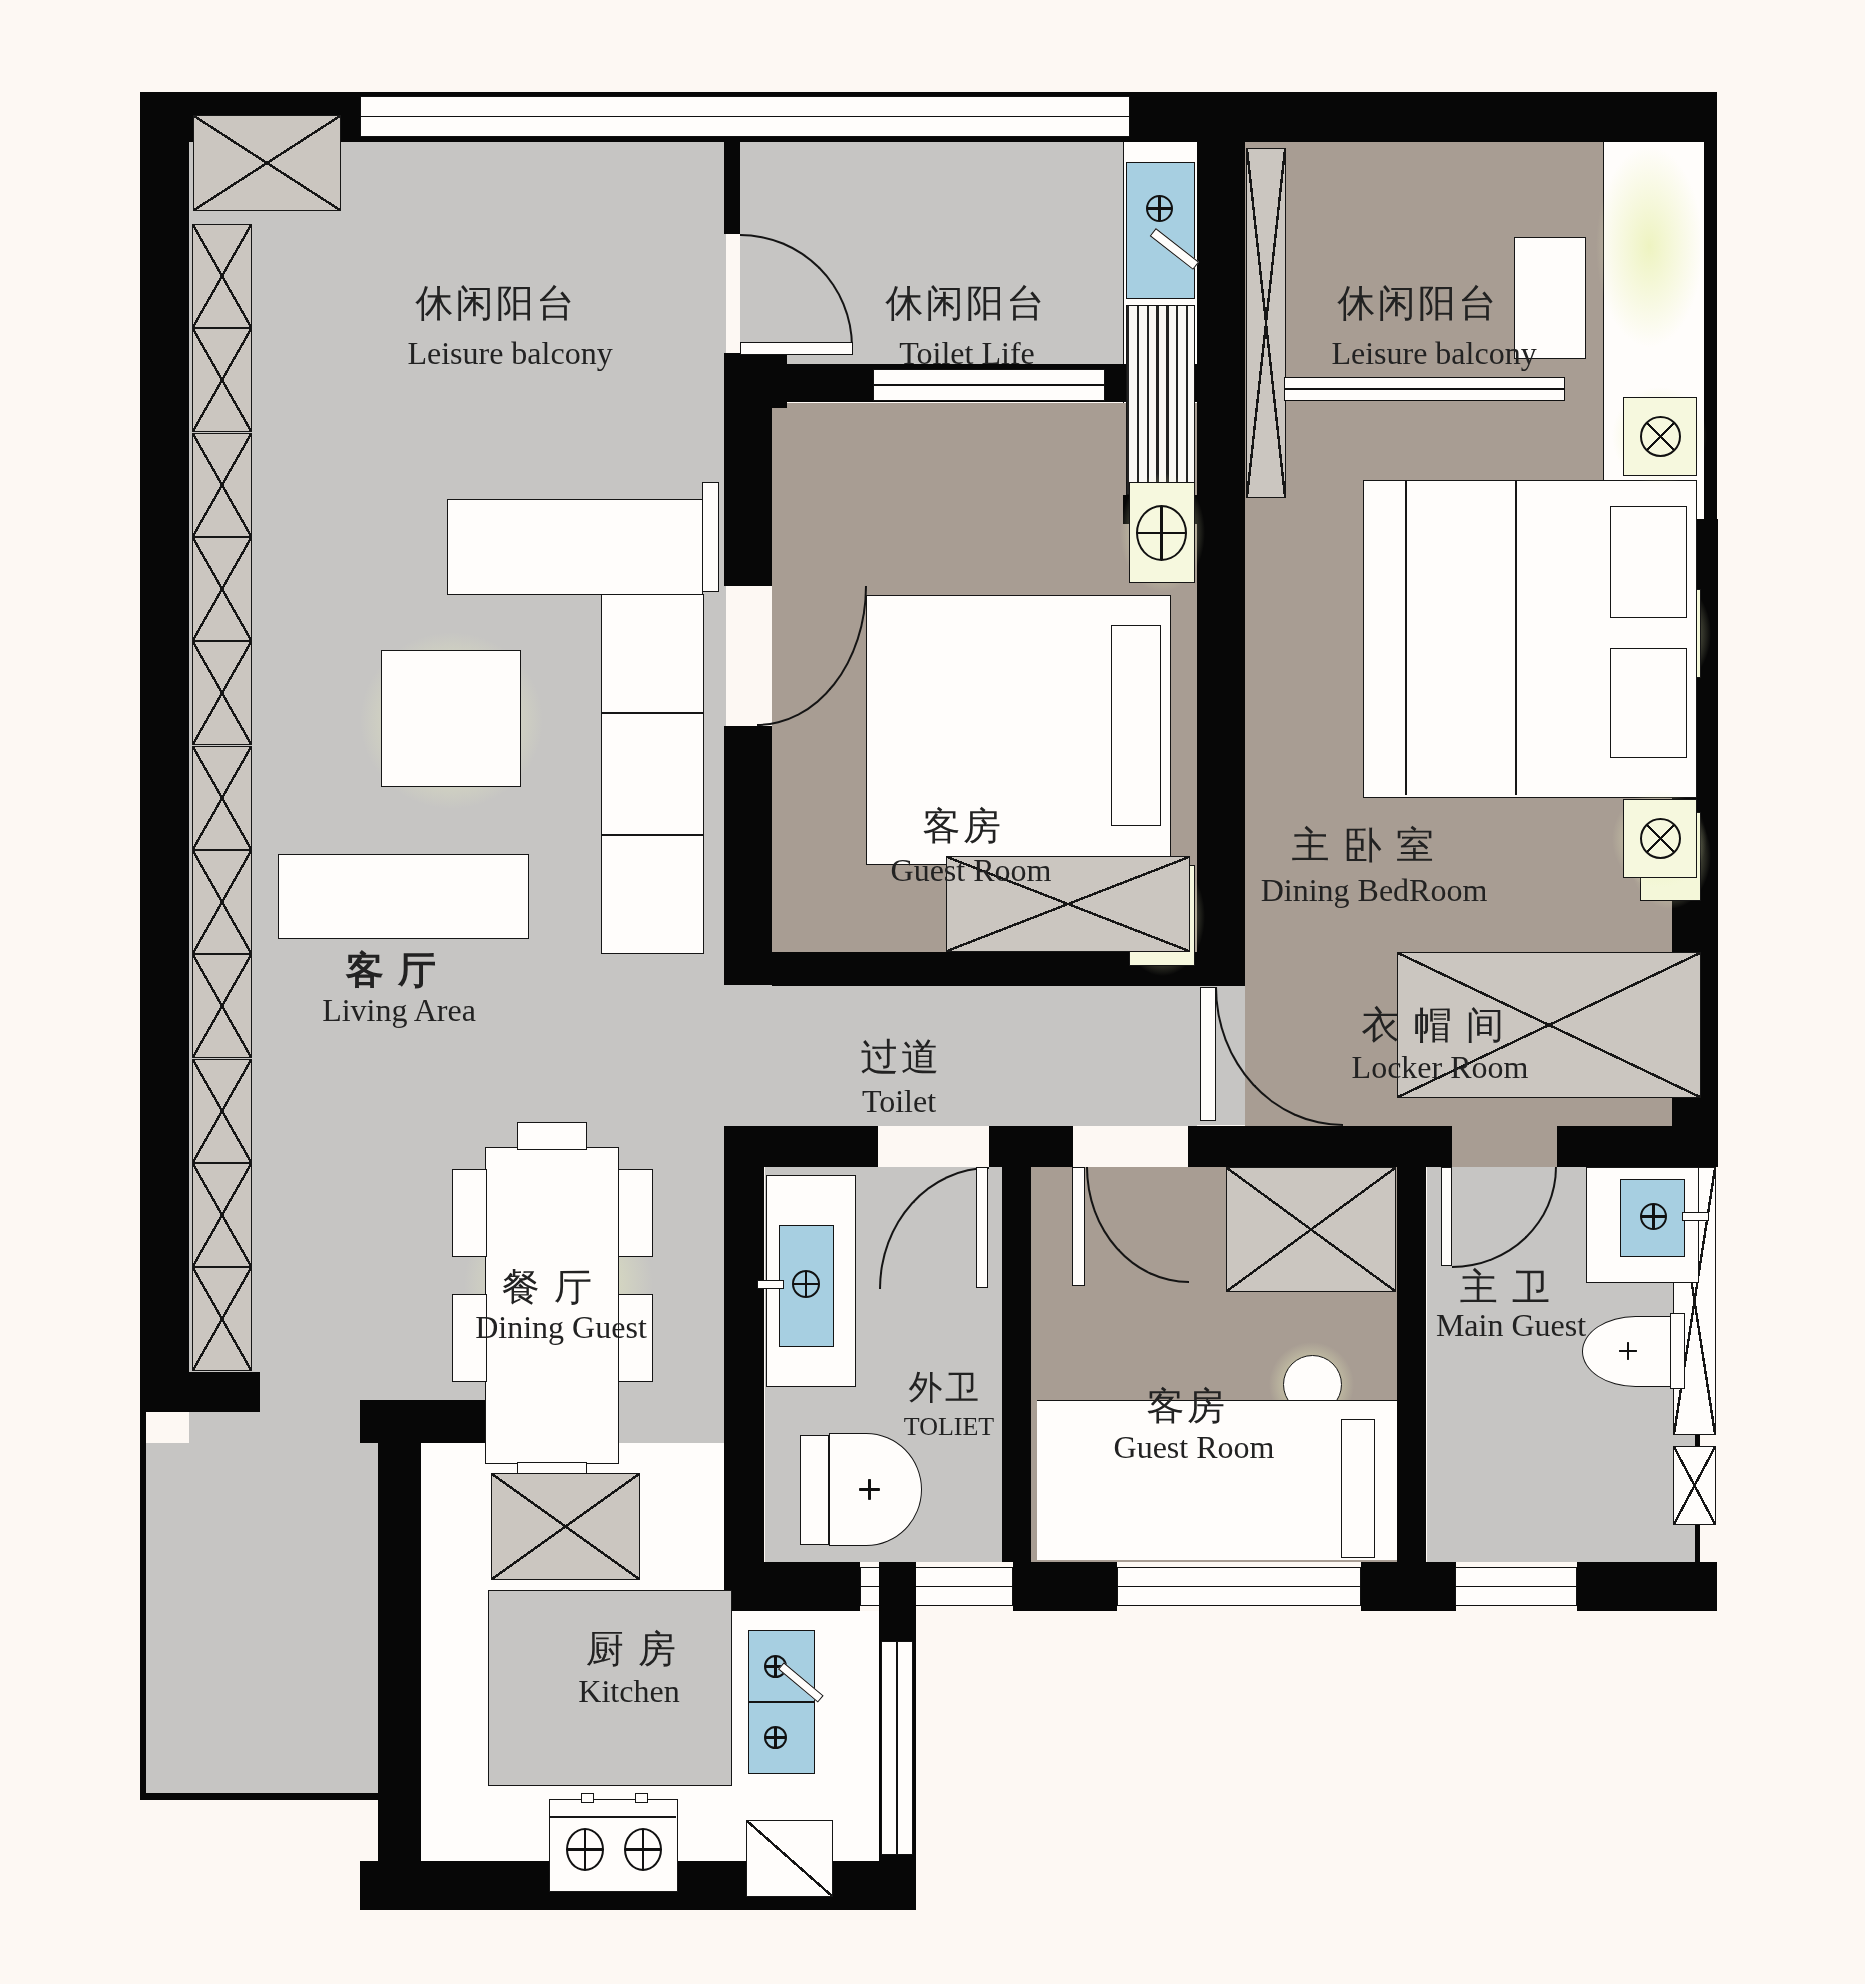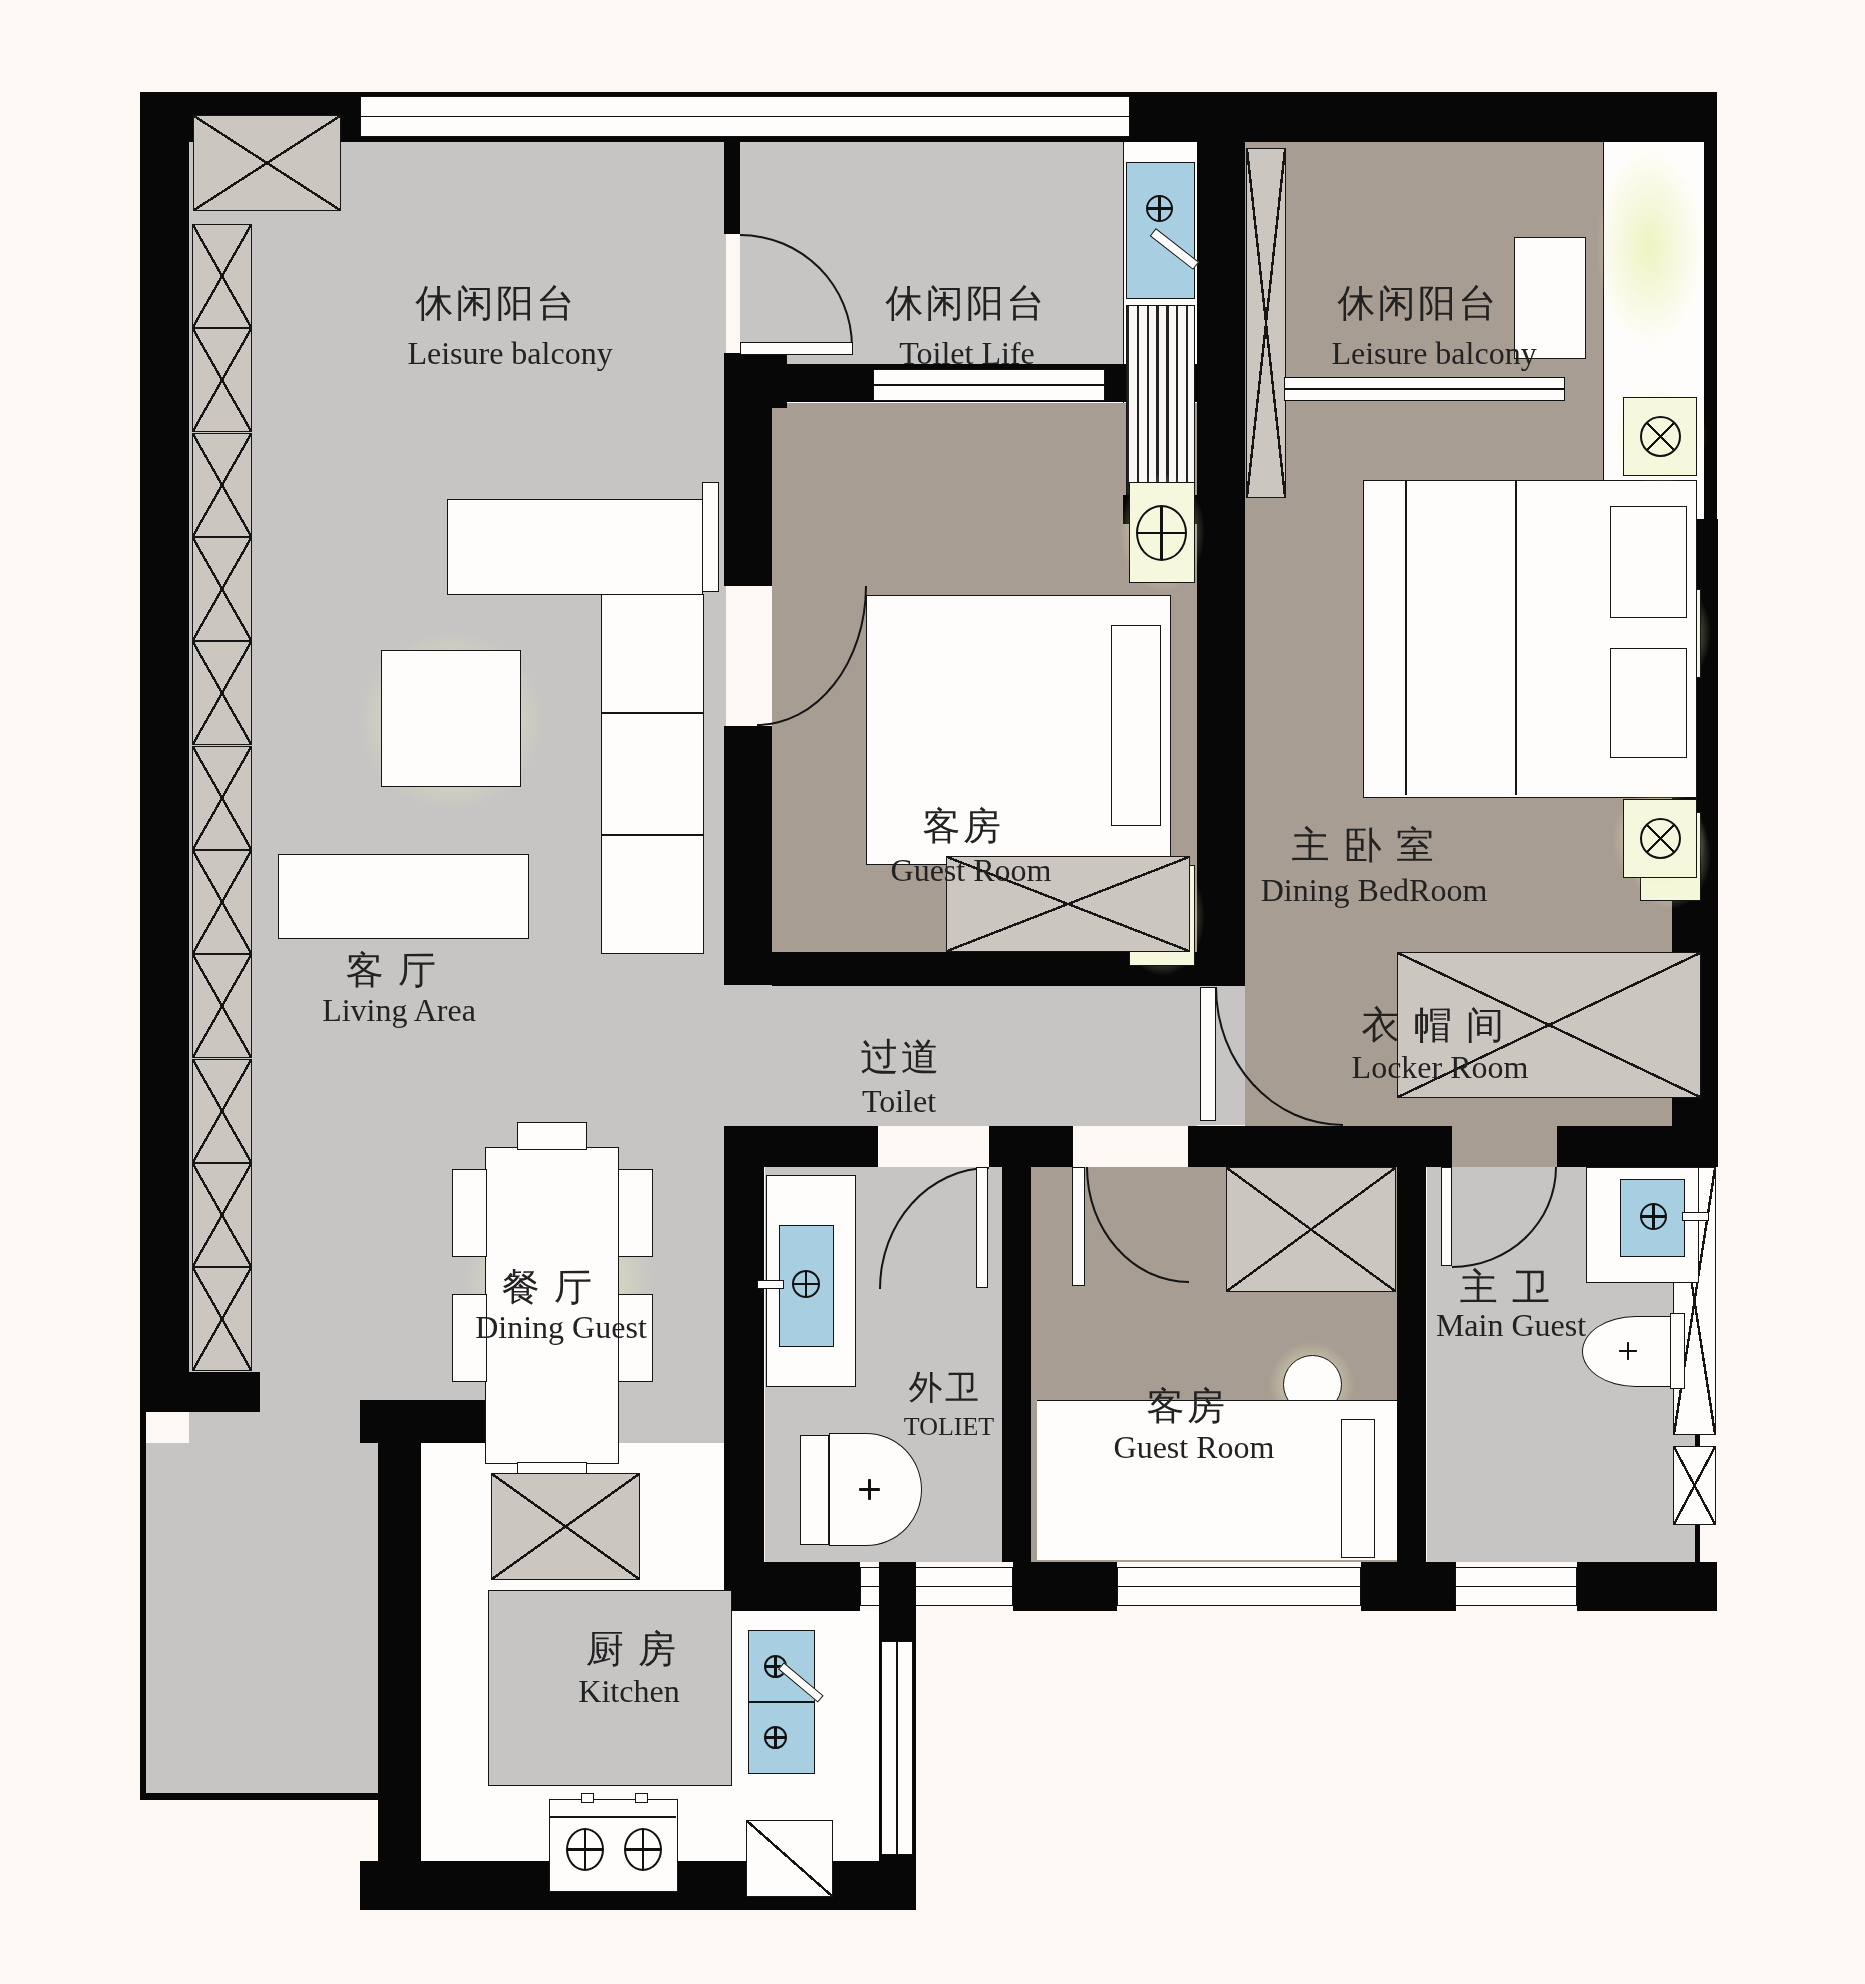--- a/index.html
+++ b/index.html
@@ -247,21 +247,21 @@
 
   <div class="lbl zh" style="left:1418px;top:303px;">休闲阳台</div>
   <div class="lbl en" style="left:1434px;top:353px;">Leisure balcony</div>
 
   <div class="lbl zh" style="left:963px;top:826px;">客房</div>
   <div class="lbl en" style="left:971px;top:870px;">Guest Room</div>
 
   <div class="lbl zh" style="left:1364px;top:845px;">主 卧 室</div>
   <div class="lbl en" style="left:1374px;top:890px;">Dining BedRoom</div>
 
-  <div class="lbl zh" style="left:392px;top:970px;">客 厅</div>
+  <div class="lbl zh" style="left:392px;top:970px;font-weight:bold;">客 厅</div>
   <div class="lbl en" style="left:399px;top:1010px;">Living Area</div>
 
   <div class="lbl zh" style="left:901px;top:1057px;">过道</div>
   <div class="lbl en" style="left:899px;top:1101px;">Toilet</div>
 
   <div class="lbl zh" style="left:1434px;top:1025px;">衣 帽 间</div>
   <div class="lbl en" style="left:1440px;top:1067px;">Locker Room</div>
 
   <div class="lbl zh" style="left:548px;top:1287px;">餐 厅</div>
   <div class="lbl en" style="left:561px;top:1327px;">Dining Guest</div>

